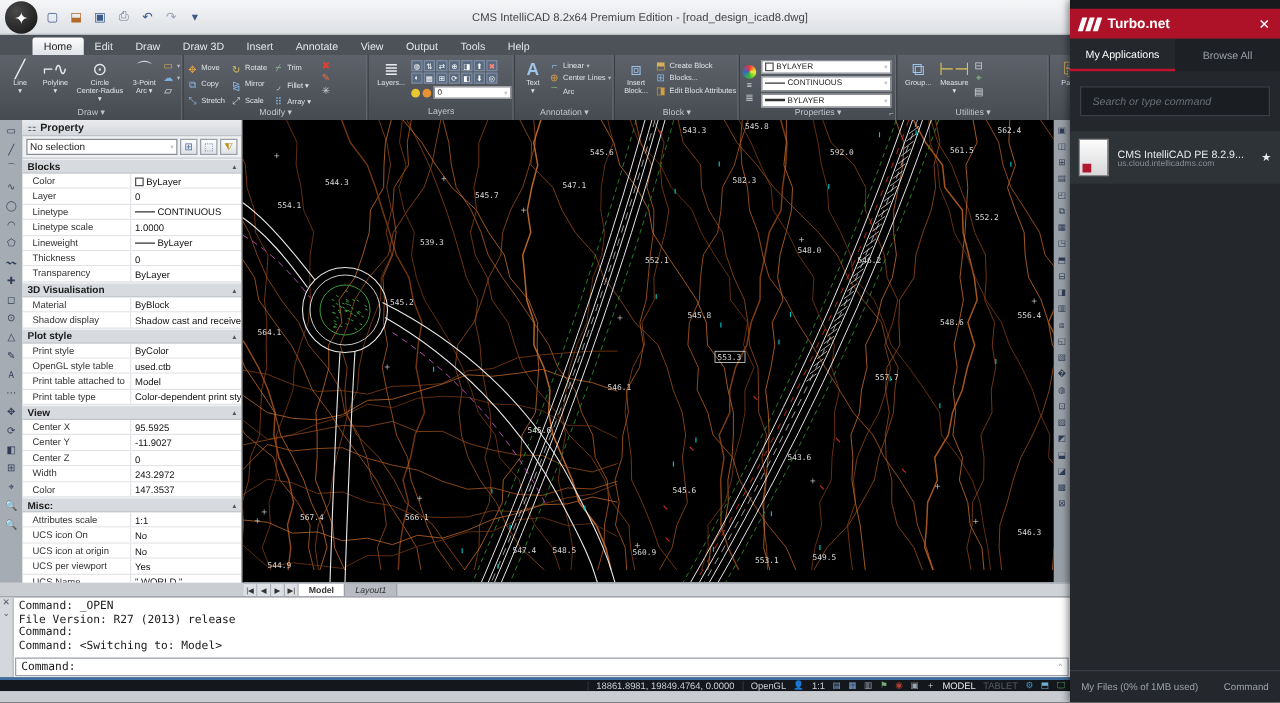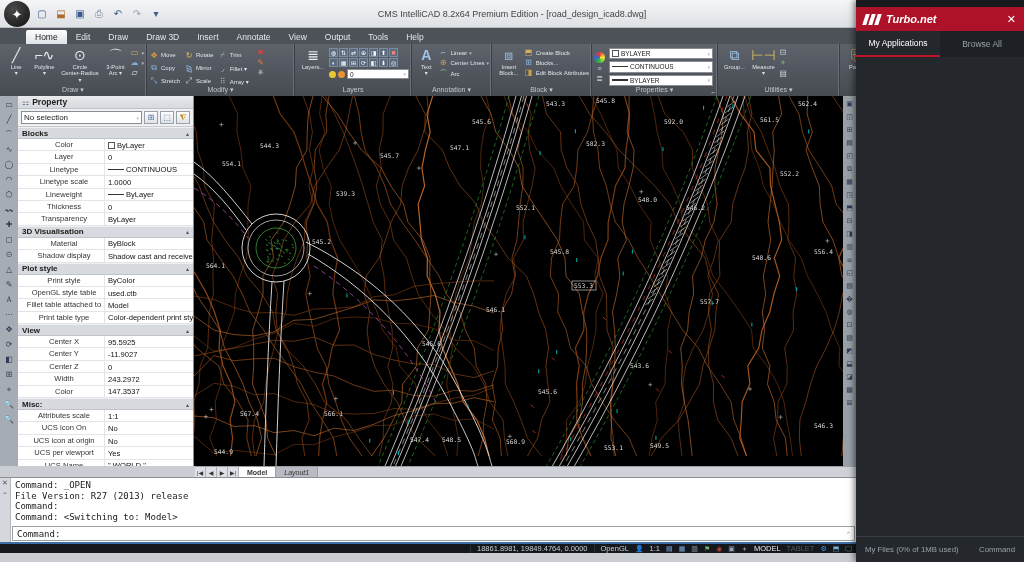--- a/index.html
+++ b/index.html
@@ -62,21 +62,21 @@
   .prop-head{height:13px;background:linear-gradient(#e9ebee,#d6d9dd);display:flex;align-items:center;padding:0 4px;gap:3px;border-bottom:1px solid #bfc3c8;}
   .prop-head .ph-icon{font-size:8px;color:#567;}
   .prop-head .ph-title{font-size:8.5px;font-weight:bold;color:#222;}
   .selrow{display:flex;align-items:center;gap:2px;padding:2px 3px;}
   .selrow .combobox{height:13px;font-size:8px;}
   .selrow .sbtn{width:14px;height:13px;border:1px solid #9aa0a8;background:linear-gradient(#fdfdfd,#dfe2e6);font-size:8px;display:flex;align-items:center;justify-content:center;}
   .psections{flex:1;overflow:hidden;border-top:1px solid #c6cacf;}
   .psec-head{background:#d7dade;border-bottom:1px solid #bfc3c8;border-top:1px solid #eef0f2;display:flex;justify-content:space-between;align-items:center;padding:1px 4px;height:12px;}
   .psec-head b{font-size:8px;color:#1a1a1a;}
   .psec-head span{font-size:6px;color:#555;}
-  .prow{display:flex;height:12.4px;border-bottom:1px solid #e2e4e7;background:#fff;text-align:center;}
+  .prow{display:flex;height:12.4px;border-bottom:1px solid #e2e4e7;background:#fff;}
   .prow .pl{width:86px;padding:1px 2px 0 8px;color:#333;font-size:7.6px;overflow:hidden;white-space:nowrap;}
   .prow .pv{flex:1;border-left:1px solid #e2e4e7;padding:1px 2px 0 3px;color:#111;font-size:7.6px;overflow:hidden;white-space:nowrap;display:flex;align-items:center;gap:2px;}
 
   
   .canvas-col{flex:1;position:relative;background:#000;}
   .canvas-col svg{position:absolute;left:0;top:0;width:100%;height:100%;}
 
   
   .tabstrip{position:absolute;left:195px;top:466px;width:661px;height:11px;background:#cfd3d8;display:flex;align-items:stretch;border-top:1px solid #9aa0a8;font-size:7px;}
   .tabstrip .nav{width:11px;display:flex;align-items:center;justify-content:center;background:#dde0e4;border-right:1px solid #aab0b6;color:#333;font-size:6px;}
@@ -100,21 +100,21 @@
   .dim{color:#565c64;}
 
   .bottomstrip{position:absolute;left:0;top:553px;width:856px;height:9px;background:#c9cdd2;}
 
   
   .turbo{position:absolute;right:0;top:0;width:168px;height:562px;background:#24282d;z-index:50;display:flex;flex-direction:column;box-shadow:-2px 0 6px rgba(0,0,0,.5);}
   .turbo-topstrip{height:7px;background:#17191d;}
   .turbo-head{height:24px;background:#ad1228;display:flex;align-items:center;padding:0 8px;gap:6px;}
   .tlogo{display:flex;gap:2px;}
   .tlogo i{width:4px;height:11px;background:#fff;transform:skewX(-18deg);display:block;}
-  .turbo-head .tname{color:#fff;font-weight:bold;font-size:11px;flex:1;font-style:italic;}
+  .turbo-head .tname{color:#fff;font-weight:bold;font-size:11px;flex:1;}
   .turbo-head .tclose{color:#fff;font-size:11px;}
   .turbo-tabs{display:flex;height:26px;}
   .ttab{flex:1;display:flex;align-items:center;justify-content:center;font-size:8.5px;color:#cfd3d8;background:#24282d;}
   .ttab.active{border-bottom:2px solid #c0122c;color:#fff;}
   .ttab.inactive{background:#1d2024;color:#9ba1a8;}
   .tsearch{margin:12px 8px 10px 8px;height:24px;background:#1a1d21;border:1px solid #3a3f45;display:flex;align-items:center;padding:0 7px;}
   .tsearch input{background:transparent;border:none;outline:none;color:#aab0b7;font-style:italic;font-size:8.5px;width:100%;font-family:"Liberation Sans",sans-serif;}
   .tsearch input::placeholder{color:#6a7077;}
   .tapp{margin:2px 0;background:#2e3338;display:flex;align-items:center;padding:6px 7px;gap:7px;}
   .tapp .aicon{width:24px;height:30px;background:linear-gradient(#fdfdfd,#d8d8d8);border:1px solid #888;position:relative;}
@@ -512,21 +512,21 @@
             </div>
             <div class="prow">
               <div class="pl">Print style</div>
               <div class="pv">ByColor</div>
             </div>
             <div class="prow">
               <div class="pl">OpenGL style table</div>
               <div class="pv">used.ctb</div>
             </div>
             <div class="prow">
-              <div class="pl">Fillet table attached to</div>
+              <div class="pl">Print table attached to</div>
               <div class="pv">Model</div>
             </div>
             <div class="prow">
               <div class="pl">Print table type</div>
               <div class="pv">Color-dependent print style</div>
             </div>
             <div class="psec-head">
               <b>View</b>
               <span>▴</span>
             </div>
@@ -911,19 +911,30 @@
           <i></i>
           <i></i>
         </div>
       <div class="tname">Turbo.net</div>
       <div class="tclose">✕</div>
     </div>
     <div class="turbo-tabs">
       <div class="ttab active">My Applications</div>
       <div class="ttab inactive">Browse All</div>
     </div>
+    <div class="tsearch">
+      <input placeholder="Search or type command" style="">
+    </div>
+    <div class="tapp">
+      <div class="aicon"></div>
+      <div class="ainfo">
+        <div class="aname">CMS IntelliCAD PE 8.2.9...</div>
+        <div class="adom">us.cloud.intellicadms.com</div>
+      </div>
+      <div class="astar">★</div>
+    </div>
     <div class="turbo-fill"></div>
     <div class="turbo-foot">
       <span>My Files (0% of 1MB used)</span>
       <span>Command</span>
     </div>
   </div>
 </div>
 
 </body></html>

